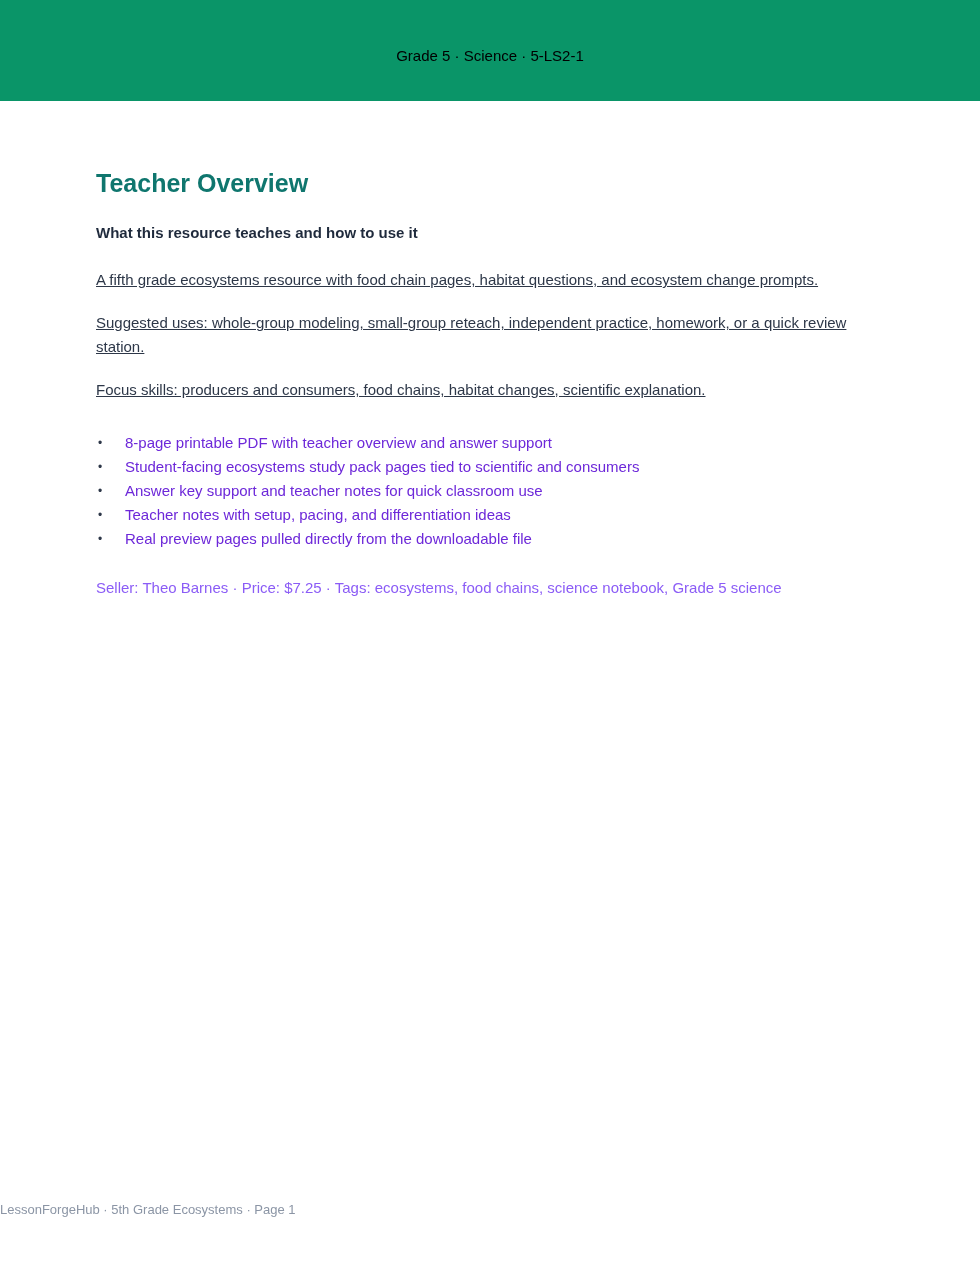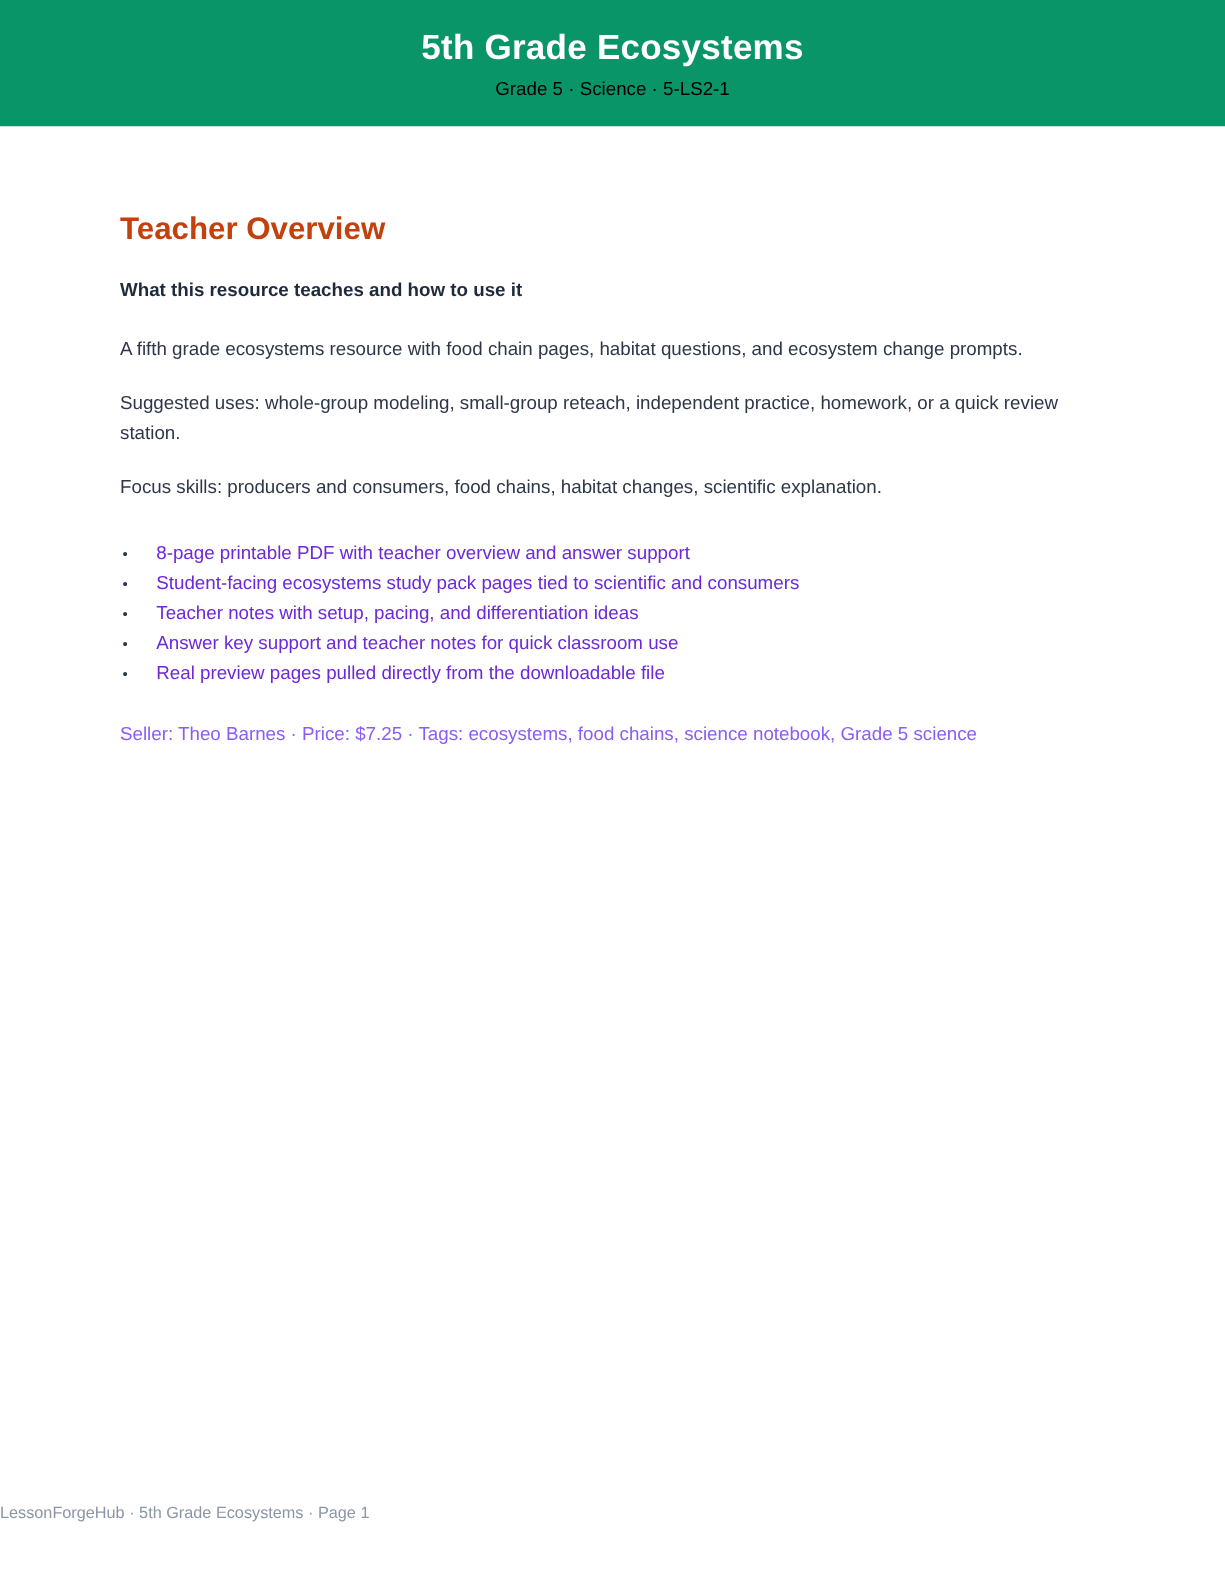--- a/index.html
+++ b/index.html
@@ -33,34 +33,35 @@
     margin-top: 9px;
     color: #000000;
   }
   .content {
     padding: 0 96px;
   }
   .section-heading {
     margin-top: 68px;
     font-size: 25px;
     font-weight: bold;
-    color: #c2410c;
+    color: #0f766e;
   }
   .subheading {
     margin-top: 26px;
     font-size: 15px;
     font-weight: bold;
     color: #1f2a3c;
   }
   .para {
     margin-top: 20px;
     font-size: 15px;
     line-height: 1.55;
     color: #2d3748;
     max-width: 790px;
+    text-decoration: underline;
   }
   .para.first { margin-top: 27px; }
   .bullet-list {
     list-style: none;
     margin-top: 30px;
     max-width: 790px;
   }
   .bullet-list li {
     position: relative;
     padding-left: 29px;
@@ -91,36 +92,35 @@
     bottom: 51px;
     text-align: left;
     font-size: 13px;
     color: #8b95a5;
   }
 </style>
 </head>
 <body>
 
 <header class="banner">
-  <div class="banner-title">5th Grade Ecosystems</div>
   <div class="banner-subtitle">Grade 5 · Science · 5-LS2-1</div>
 </header>
 
 <main class="content">
   <h1 class="section-heading">Teacher Overview</h1>
   <h2 class="subheading">What this resource teaches and how to use it</h2>
 
   <p class="para first">A fifth grade ecosystems resource with food chain pages, habitat questions, and ecosystem change prompts.</p>
   <p class="para">Suggested uses: whole-group modeling, small-group reteach, independent practice, homework, or a quick review station.</p>
   <p class="para">Focus skills: producers and consumers, food chains, habitat changes, scientific explanation.</p>
 
   <ul class="bullet-list">
     <li>8-page printable PDF with teacher overview and answer support</li>
     <li>Student-facing ecosystems study pack pages tied to scientific and consumers</li>
+    <li>Answer key support and teacher notes for quick classroom use</li>
     <li>Teacher notes with setup, pacing, and differentiation ideas</li>
-    <li>Answer key support and teacher notes for quick classroom use</li>
     <li>Real preview pages pulled directly from the downloadable file</li>
   </ul>
 
   <p class="seller-line">Seller: Theo Barnes · Price: $7.25 · Tags: ecosystems, food chains, science notebook, Grade 5 science</p>
 </main>
 
 <footer class="footer">LessonForgeHub · 5th Grade Ecosystems · Page 1</footer>
 
 </body></html>

